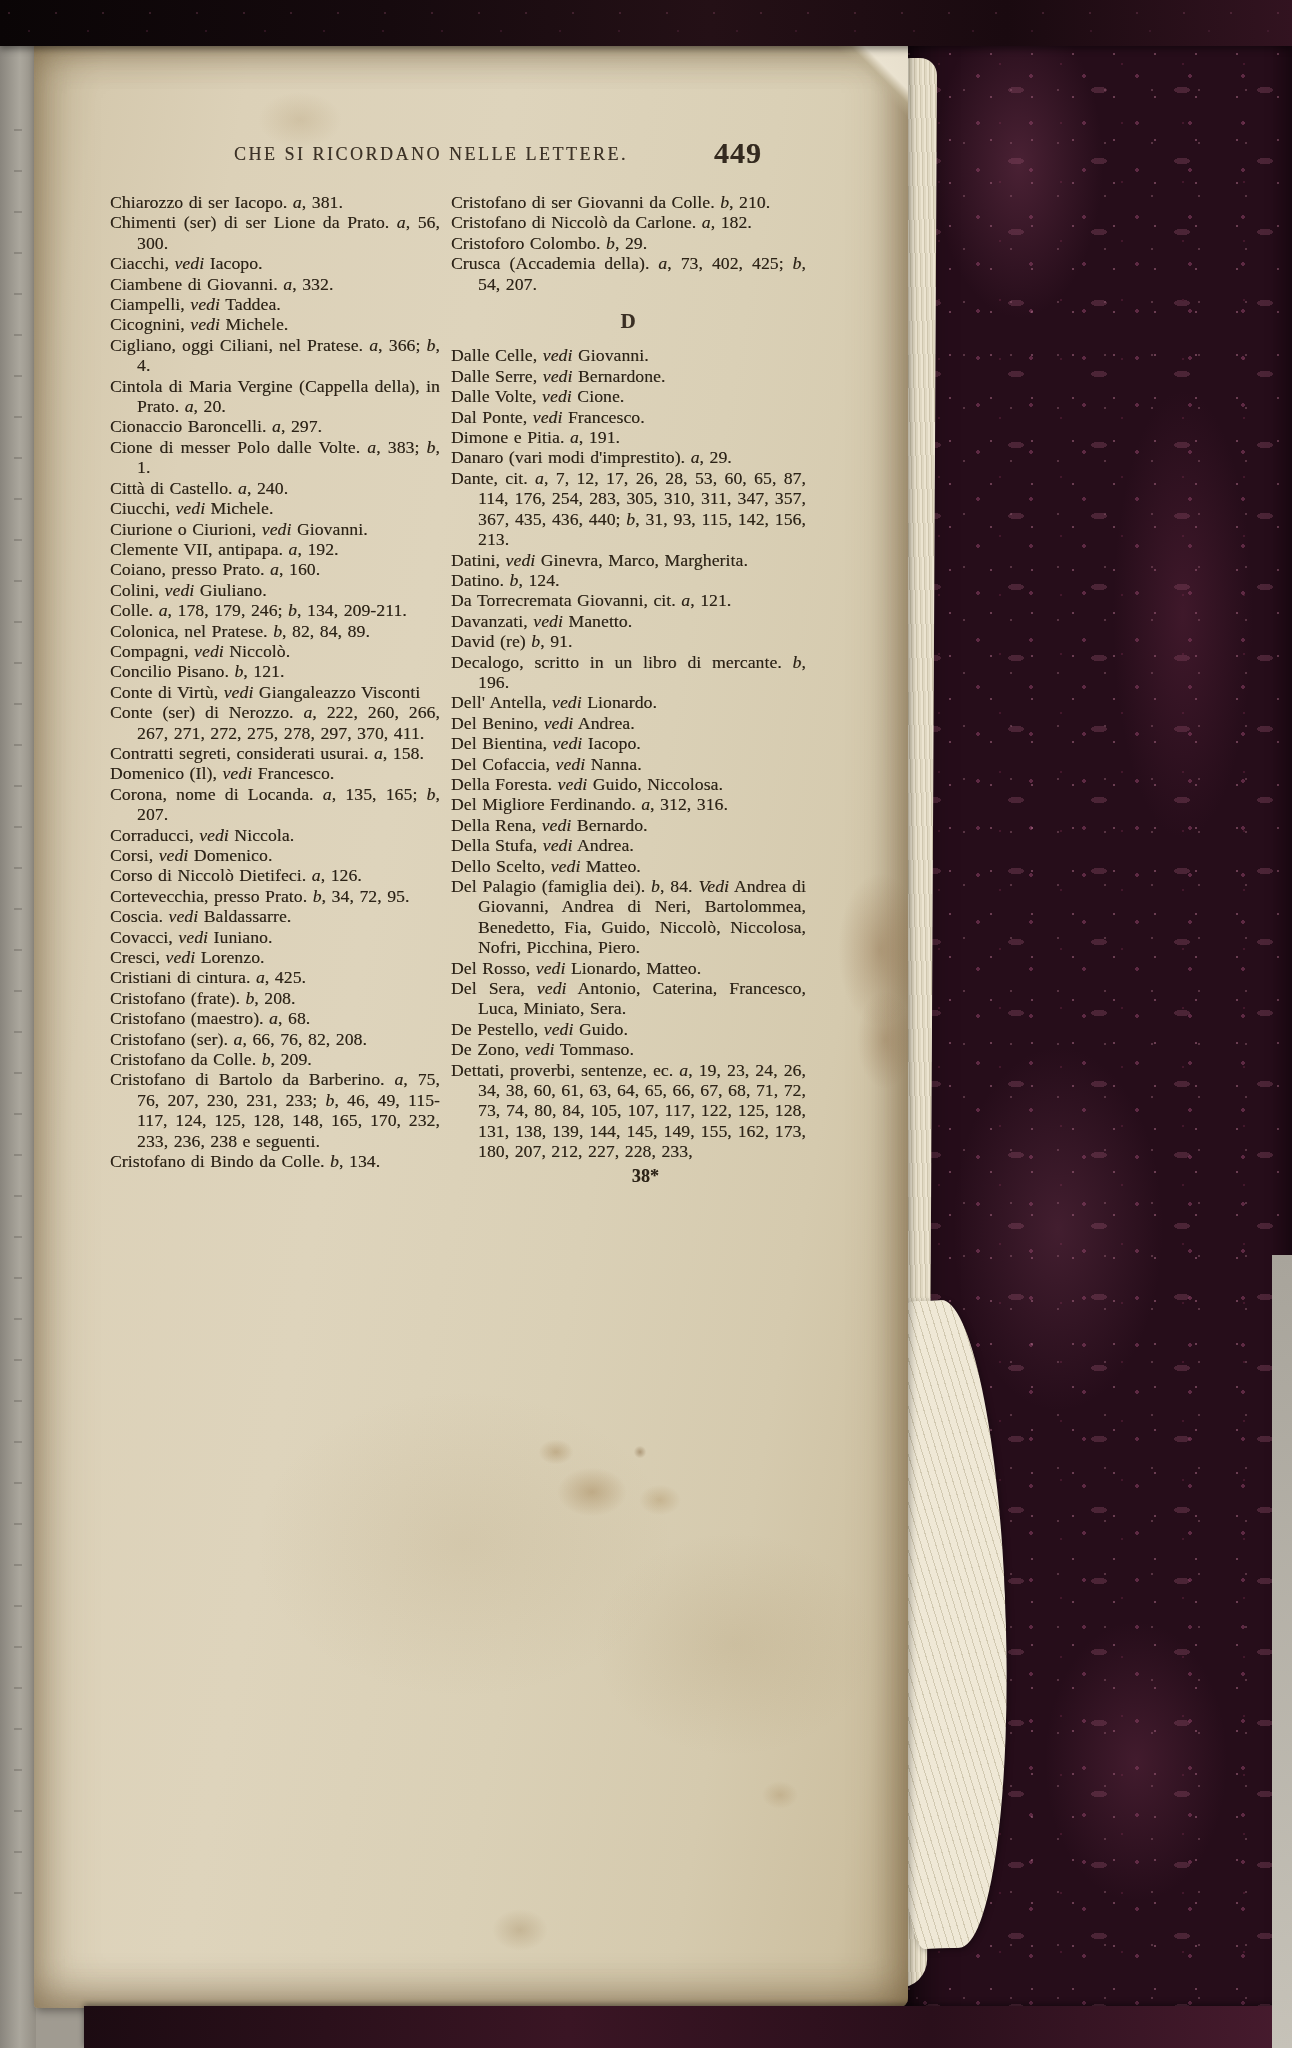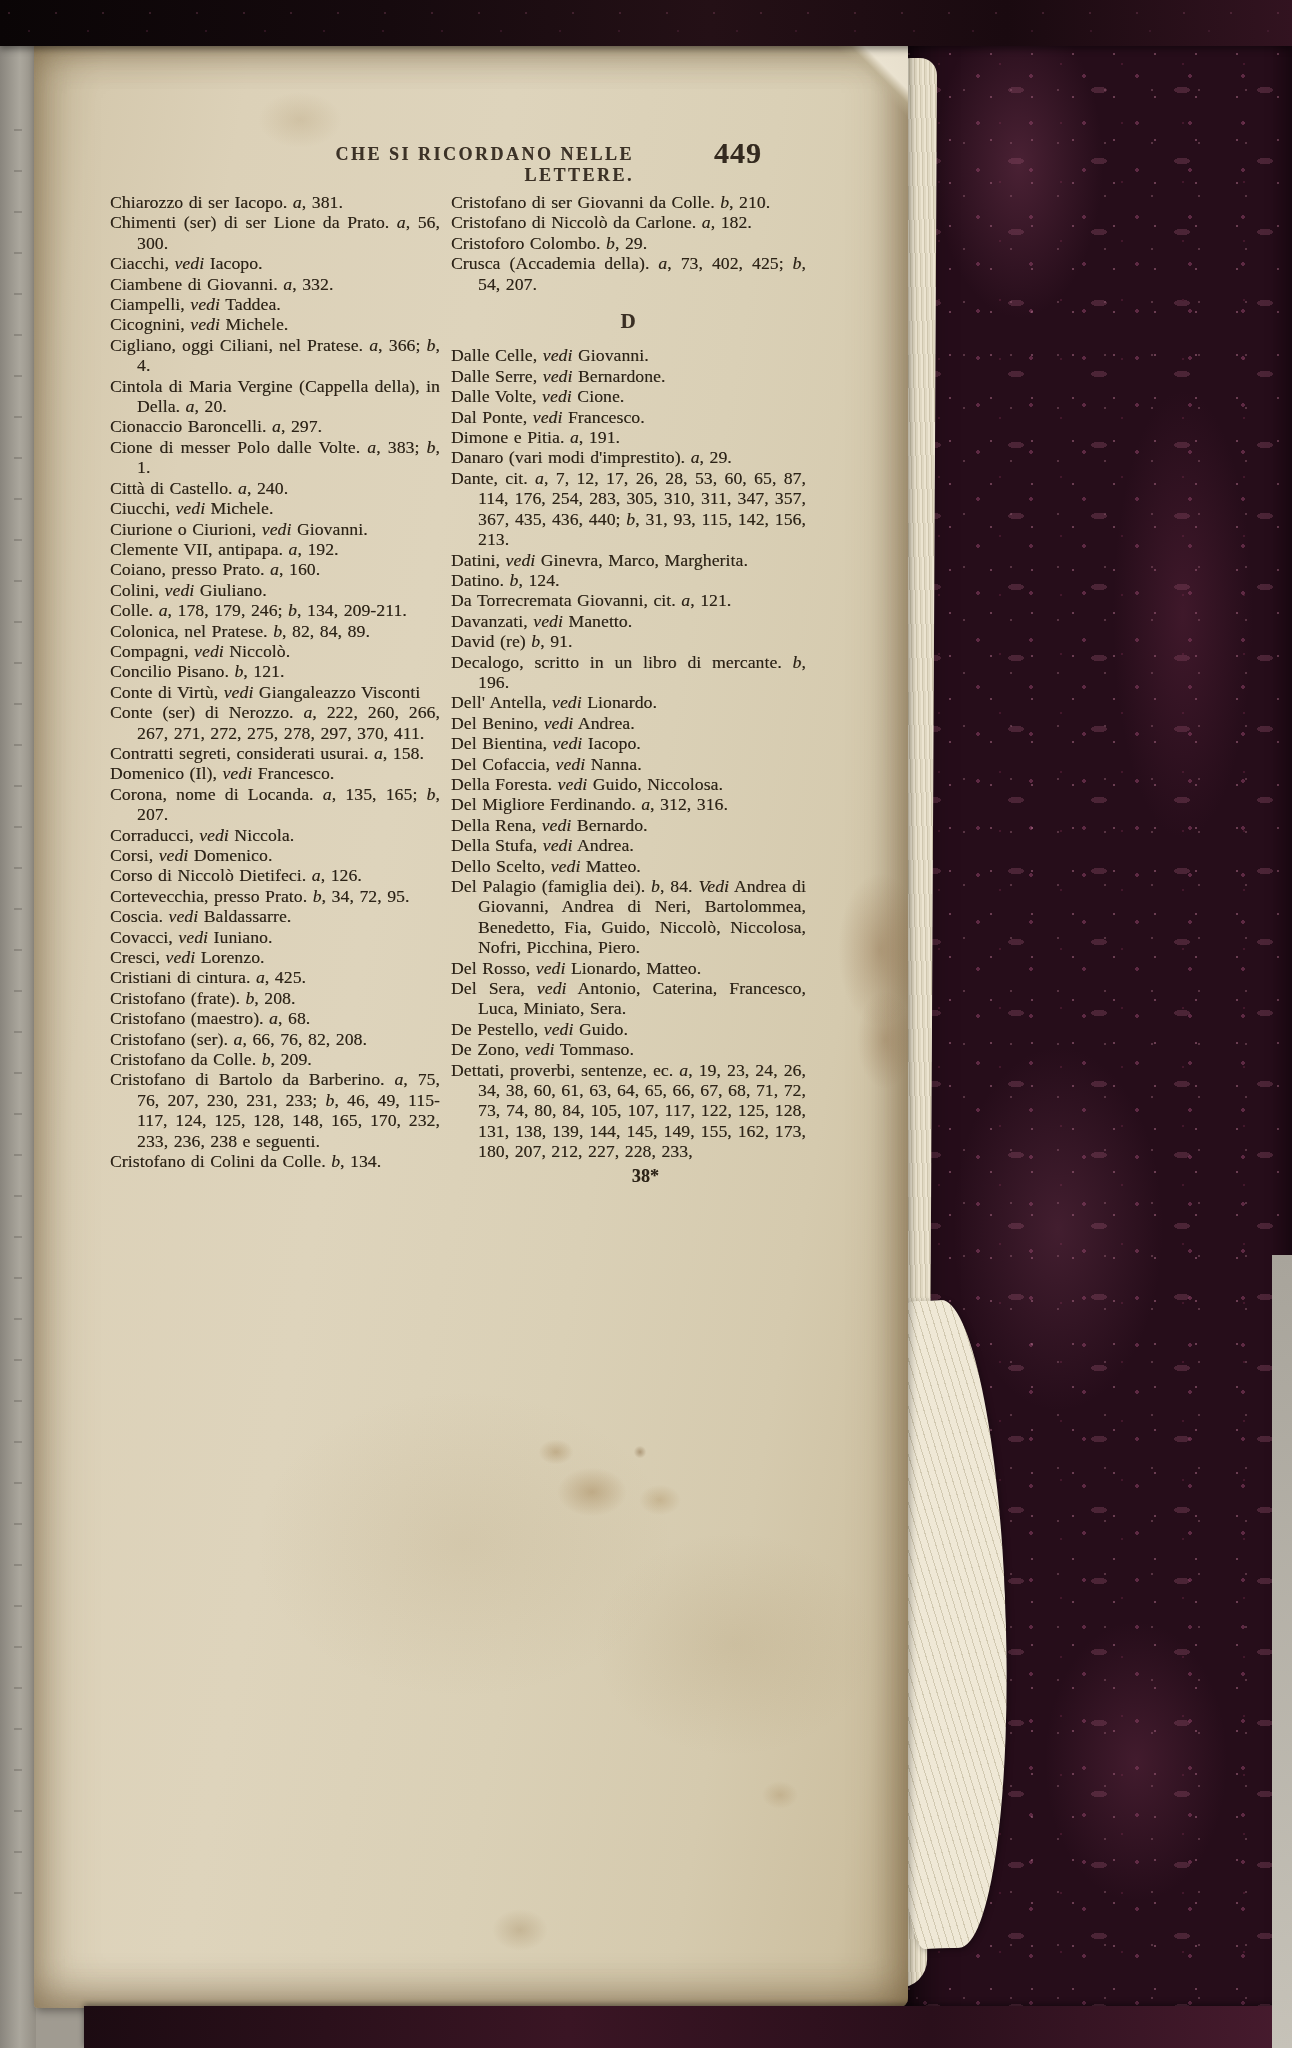--- a/index.html
+++ b/index.html
@@ -109,21 +109,21 @@
       radial-gradient(ellipse 300px 220px at 430px 1500px, rgba(145,115,65,.1), transparent 70%);
   }
   .corner-fold {
     position:absolute; right:0; top:0; width:78px; height:98px; z-index:2;
     background:linear-gradient(225deg, rgba(240,233,216,.9) 0 26%, rgba(190,178,148,.6) 34%, transparent 42%);
   }
 
   
   .running-head {
     position:absolute; left:200px; top:100px; width:400px; z-index:3;
-    text-align:right; font-weight:bold; letter-spacing:2.5px;
+    text-align:left; font-weight:normal; letter-spacing:2.5px;
     font-size:18px; color:#3c3227;
     text-shadow:.3px .2px .3px rgba(40,30,20,.45);
   }
   .page-number {
     position:absolute; left:680px; top:92px; z-index:3;
     font-size:30px; letter-spacing:1px; color:#342a1f; font-weight:bold;
     text-shadow:.3px .2px .3px rgba(40,30,20,.45);
   }
   .col {
     position:absolute; top:148px; z-index:3;
@@ -165,21 +165,21 @@
     <div class="page-number">449</div>
 
     <div class="col col-left">
         <div class="entry"><span>Chiarozzo di ser Iacopo. </span><i>a</i><span>, 381.</span></div>
         <div class="entry"><span>Chimenti (ser) di ser Lione da Prato. </span><i>a</i><span>, 56, 300.</span></div>
         <div class="entry"><span>Ciacchi, </span><i>vedi</i><span> Iacopo.</span></div>
         <div class="entry"><span>Ciambene di Giovanni. </span><i>a</i><span>, 332.</span></div>
         <div class="entry"><span>Ciampelli, </span><i>vedi</i><span> Taddea.</span></div>
         <div class="entry"><span>Cicognini, </span><i>vedi</i><span> Michele.</span></div>
         <div class="entry"><span>Cigliano, oggi Ciliani, nel Pratese. </span><i>a</i><span>, 366; </span><i>b</i><span>, 4.</span></div>
-        <div class="entry"><span>Cintola di Maria Vergine (Cappella della), in Della. </span><i>a</i><span>, 20.</span></div>
+        <div class="entry"><span>Cintola di Maria Vergine (Cappella della), in Prato. </span><i>a</i><span>, 20.</span></div>
         <div class="entry"><span>Cionaccio Baroncelli. </span><i>a</i><span>, 297.</span></div>
         <div class="entry"><span>Cione di messer Polo dalle Volte. </span><i>a</i><span>, 383; </span><i>b</i><span>, 1.</span></div>
         <div class="entry"><span>Città di Castello. </span><i>a</i><span>, 240.</span></div>
         <div class="entry"><span>Ciucchi, </span><i>vedi</i><span> Michele.</span></div>
         <div class="entry"><span>Ciurione o Ciurioni, </span><i>vedi</i><span> Giovanni.</span></div>
         <div class="entry"><span>Clemente VII, antipapa. </span><i>a</i><span>, 192.</span></div>
         <div class="entry"><span>Coiano, presso Prato. </span><i>a</i><span>, 160.</span></div>
         <div class="entry"><span>Colini, </span><i>vedi</i><span> Giuliano.</span></div>
         <div class="entry"><span>Colle. </span><i>a</i><span>, 178, 179, 246; </span><i>b</i><span>, 134, 209-211.</span></div>
         <div class="entry"><span>Colonica, nel Pratese. </span><i>b</i><span>, 82, 84, 89.</span></div>
@@ -196,21 +196,21 @@
         <div class="entry"><span>Cortevecchia, presso Prato. </span><i>b</i><span>, 34, 72, 95.</span></div>
         <div class="entry"><span>Coscia. </span><i>vedi</i><span> Baldassarre.</span></div>
         <div class="entry"><span>Covacci, </span><i>vedi</i><span> Iuniano.</span></div>
         <div class="entry"><span>Cresci, </span><i>vedi</i><span> Lorenzo.</span></div>
         <div class="entry"><span>Cristiani di cintura. </span><i>a</i><span>, 425.</span></div>
         <div class="entry"><span>Cristofano (frate). </span><i>b</i><span>, 208.</span></div>
         <div class="entry"><span>Cristofano (maestro). </span><i>a</i><span>, 68.</span></div>
         <div class="entry"><span>Cristofano (ser). </span><i>a</i><span>, 66, 76, 82, 208.</span></div>
         <div class="entry"><span>Cristofano da Colle. </span><i>b</i><span>, 209.</span></div>
         <div class="entry"><span>Cristofano di Bartolo da Barberino. </span><i>a</i><span>, 75, 76, 207, 230, 231, 233; </span><i>b</i><span>, 46, 49, 115-117, 124, 125, 128, 148, 165, 170, 232, 233, 236, 238 e seguenti.</span></div>
-        <div class="entry"><span>Cristofano di Colini da Colle. </span><i>b</i><span>, 134.</span></div>
+        <div class="entry"><span>Cristofano di Bindo da Colle. </span><i>b</i><span>, 134.</span></div>
       </div>
 
     <div class="col col-right">
       <div>
           <div class="entry"><span>Cristofano di ser Giovanni da Colle. </span><i>b</i><span>, 210.</span></div>
           <div class="entry"><span>Cristofano di Niccolò da Carlone. </span><i>a</i><span>, 182.</span></div>
           <div class="entry"><span>Cristoforo Colombo. </span><i>b</i><span>, 29.</span></div>
           <div class="entry"><span>Crusca (Accademia della). </span><i>a</i><span>, 73, 402, 425; </span><i>b</i><span>, 54, 207.</span></div>
         </div>
       <div class="d-heading">D</div>

